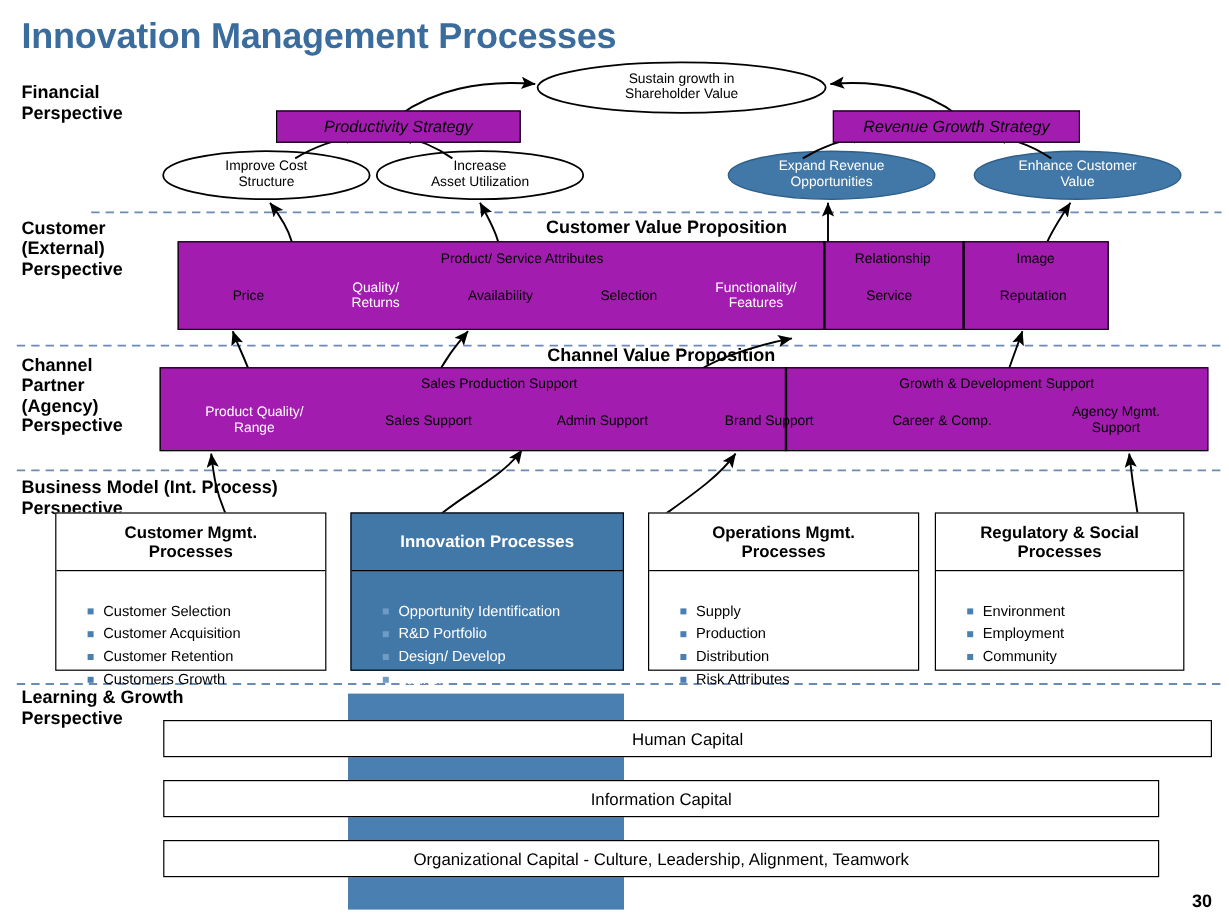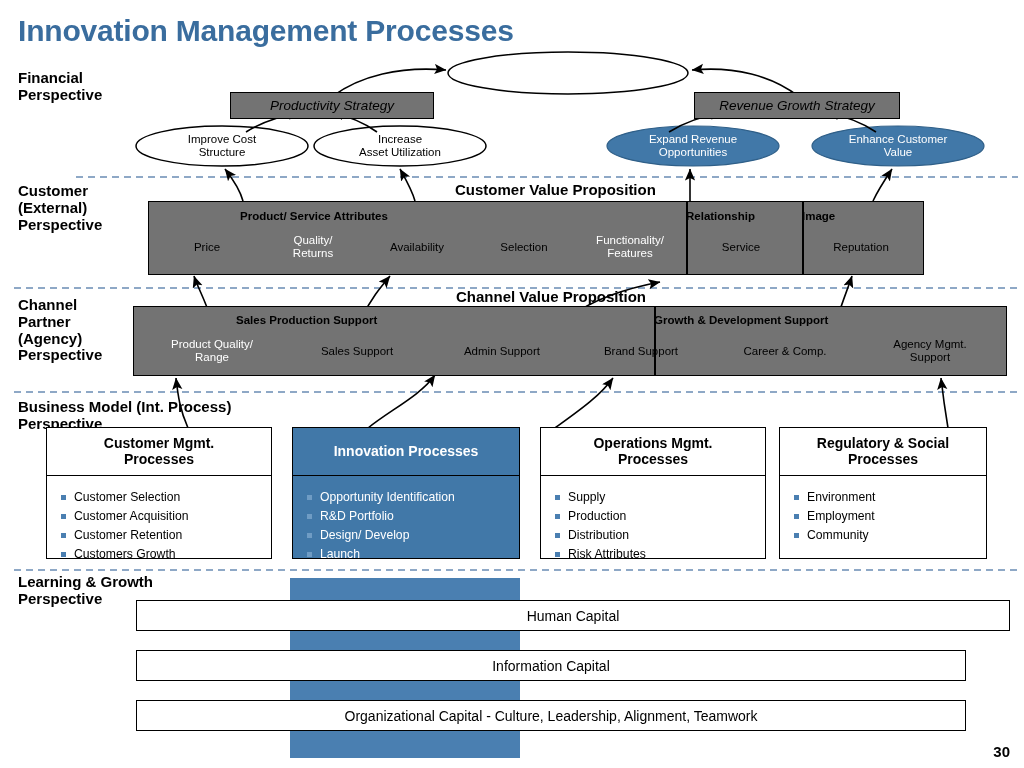--- a/index.html
+++ b/index.html
@@ -15,48 +15,48 @@
   .abs{position:absolute;}
 
   .title{left:18px;top:14px;font-size:30px;font-weight:bold;color:#3a6d9e;
          letter-spacing:-0.2px;white-space:nowrap;}
 
   .persp{font-size:15px;font-weight:bold;line-height:1.12;color:#000;}
 
   .band-title{font-size:15px;font-weight:bold;text-align:center;white-space:nowrap;}
 
   
-  .rect{border:1.6px solid #000;background:#737373;box-sizing:border-box;}
+  .rect{border:1.6px solid #000;background:#a21caf;box-sizing:border-box;}
   .strategy{display:flex;align-items:center;justify-content:center;
             font-size:13.5px;font-style:italic;}
 
   
   .elab{position:absolute;display:flex;align-items:center;justify-content:center;
         text-align:center;font-size:11.5px;line-height:1.12;color:#000;
         white-space:pre-line;}
   .elab.on-blue{color:#ffffff;}
 
   
-  .grp{position:absolute;font-size:11.5px;font-weight:bold;
+  .grp{position:absolute;font-size:11.5px;font-weight:normal;text-align:center;
        white-space:nowrap;}
 
   
   .vdiv{position:absolute;width:1.6px;background:#000;}
 
   
   .card{position:absolute;border:1.6px solid #000;box-sizing:border-box;background:#fff;}
   .card .hd{border-bottom:1.6px solid #000;box-sizing:border-box;height:48px;
             display:flex;align-items:center;justify-content:center;text-align:center;
             font-size:14px;font-weight:bold;line-height:1.12;padding:0 6px;}
   .card .bd{padding:8px 0 6px 10px;}
   .card li{list-style:none;font-size:12.2px;line-height:19px;position:relative;
            padding-left:13px;}
   .card li:before{content:"";position:absolute;left:0;top:7px;width:5px;height:5px;
                   background:#4a7fb1;}
-  .card ul{margin:4px;padding:0;}
+  .card ul{margin:16px;padding:0;}
   .card.blue{background:#4178a8;}
   .card.blue .hd{color:#ffffff;}
   .card.blue li{color:#ffffff;}
   .card.blue li:before{background:#6f9cc4;}
 
   
   .lgbar{position:absolute;border:1.6px solid #000;background:#fff;box-sizing:border-box;
          display:flex;align-items:center;justify-content:center;font-size:14px;}
 
   .pagenum{position:absolute;right:14px;bottom:8px;font-size:15px;font-weight:bold;}
@@ -163,20 +163,22 @@
   <div class="abs persp" style="left:18px;top:574px;white-space:pre-line;">Learning &amp; Growth
 Perspective</div>
 
   <div class="abs rect strategy" style="left:230px;top:92px;width:204px;height:27px;">
     <span>Productivity Strategy</span>
   </div>
   <div class="abs rect strategy" style="left:694px;top:92px;width:206px;height:27px;">
     <span>Revenue Growth Strategy</span>
   </div>
 
+  <div class="elab" style="left:448px;top:54px;width:240px;height:38px;">Sustain growth in
+Shareholder Value</div>
 
   <div class="elab" style="left:136px;top:127px;width:172px;height:38px;">Improve Cost
 Structure</div>
   <div class="elab" style="left:314px;top:127px;width:172px;height:38px;">Increase
 Asset Utilization</div>
   <div class="elab on-blue" style="left:607px;top:127px;width:172px;height:38px;">Expand Revenue
 Opportunities</div>
   <div class="elab on-blue" style="left:812px;top:127px;width:172px;height:38px;">Enhance Customer
 Value</div>
 

